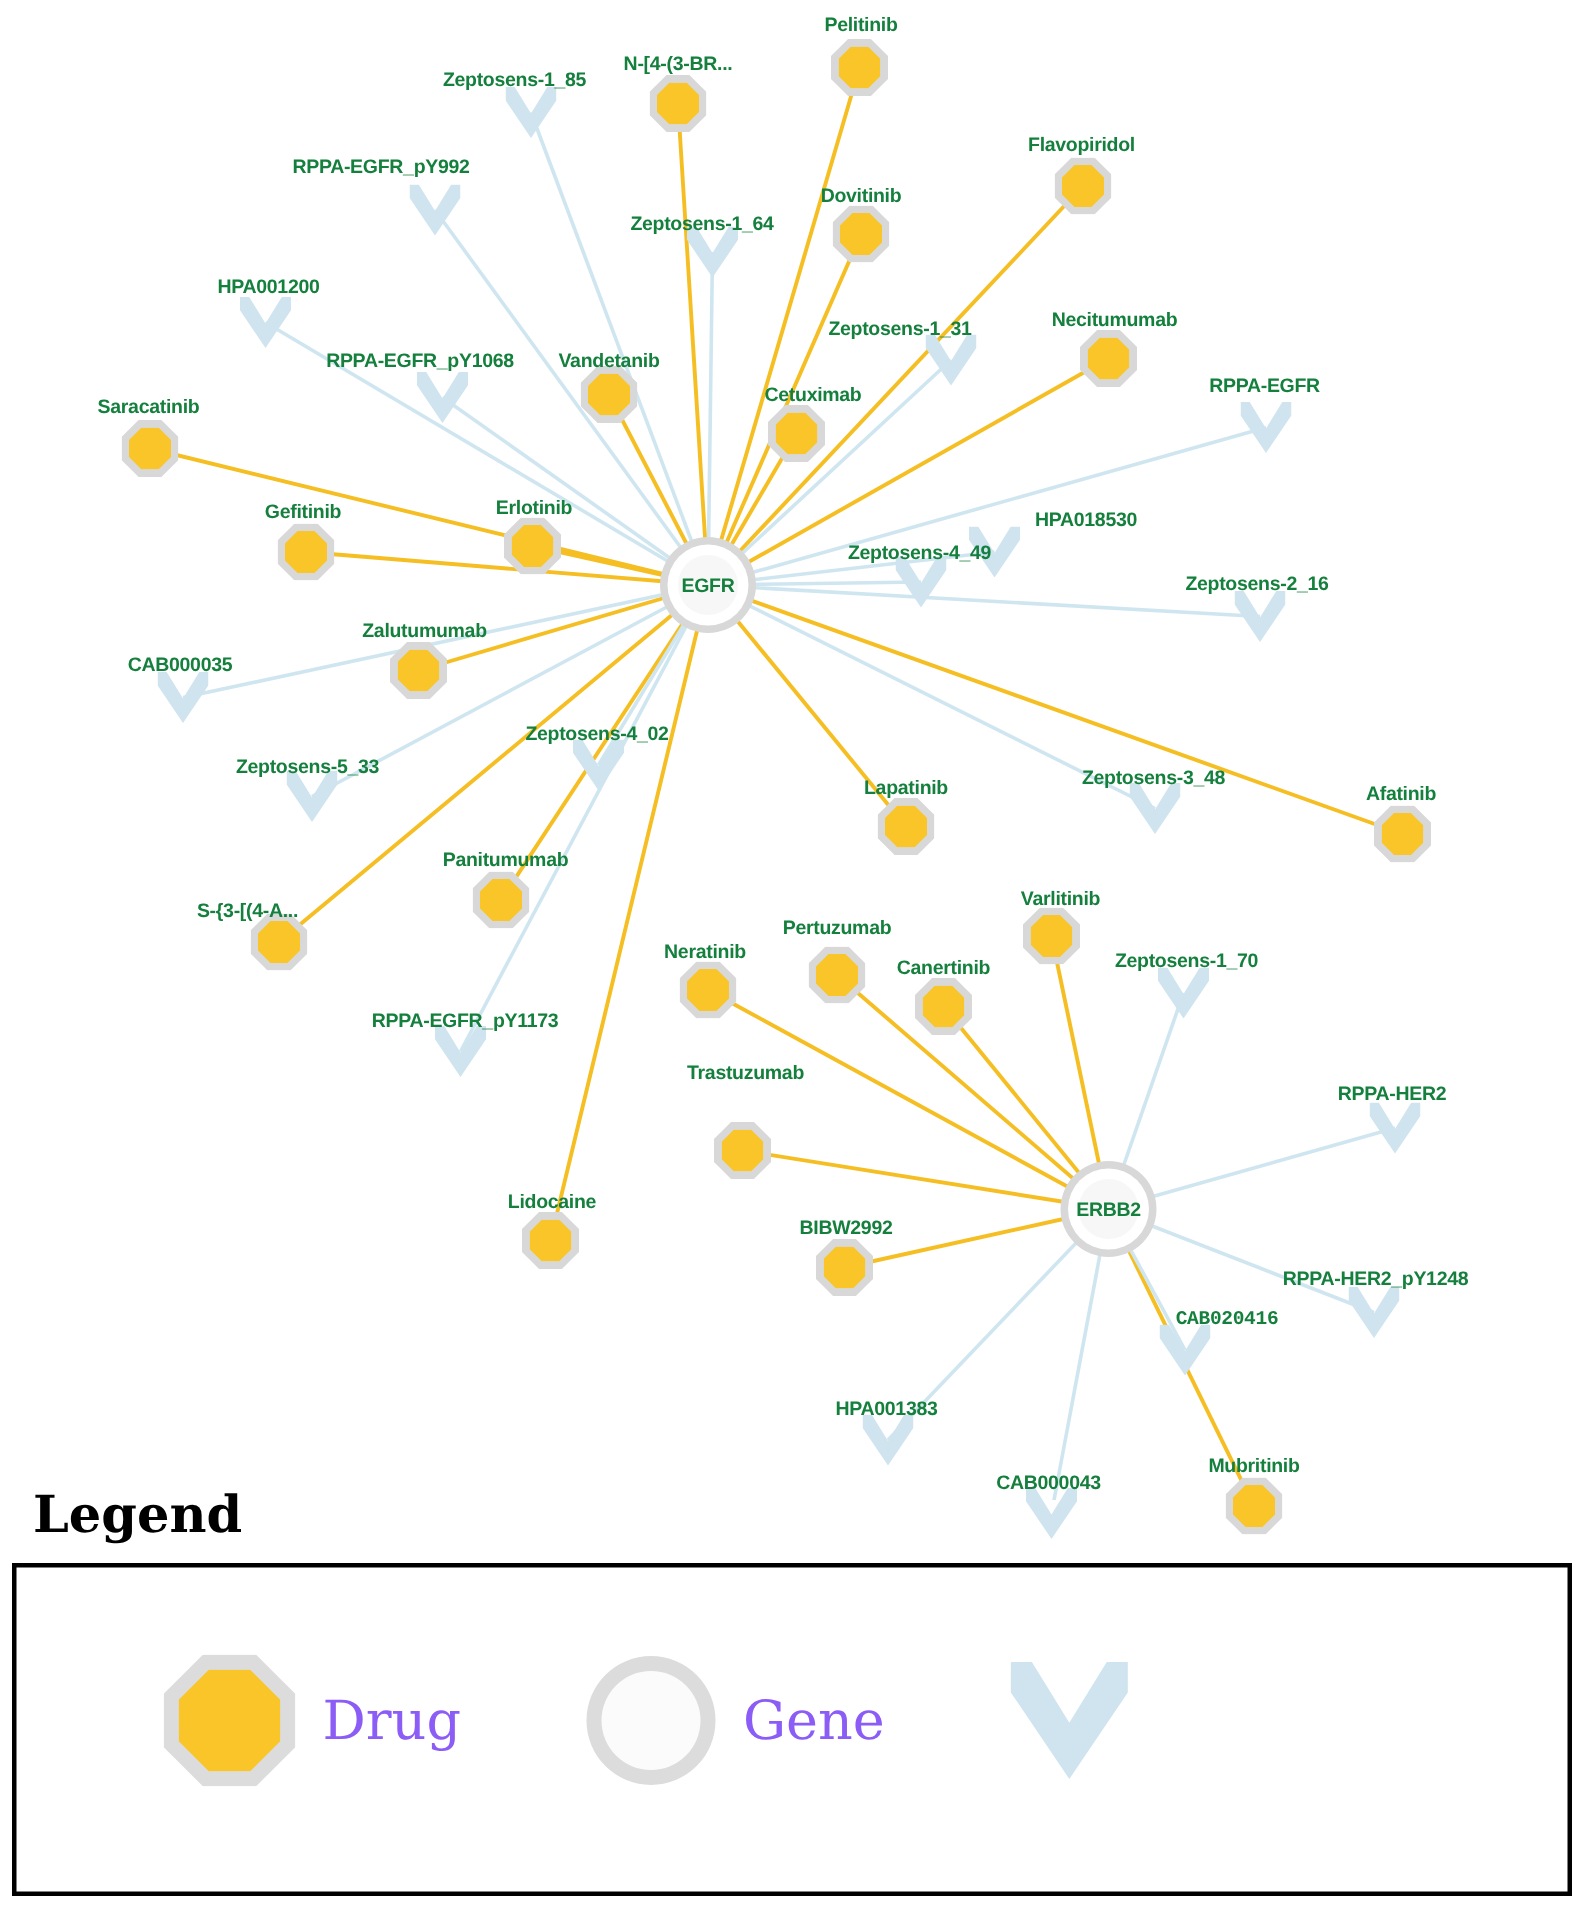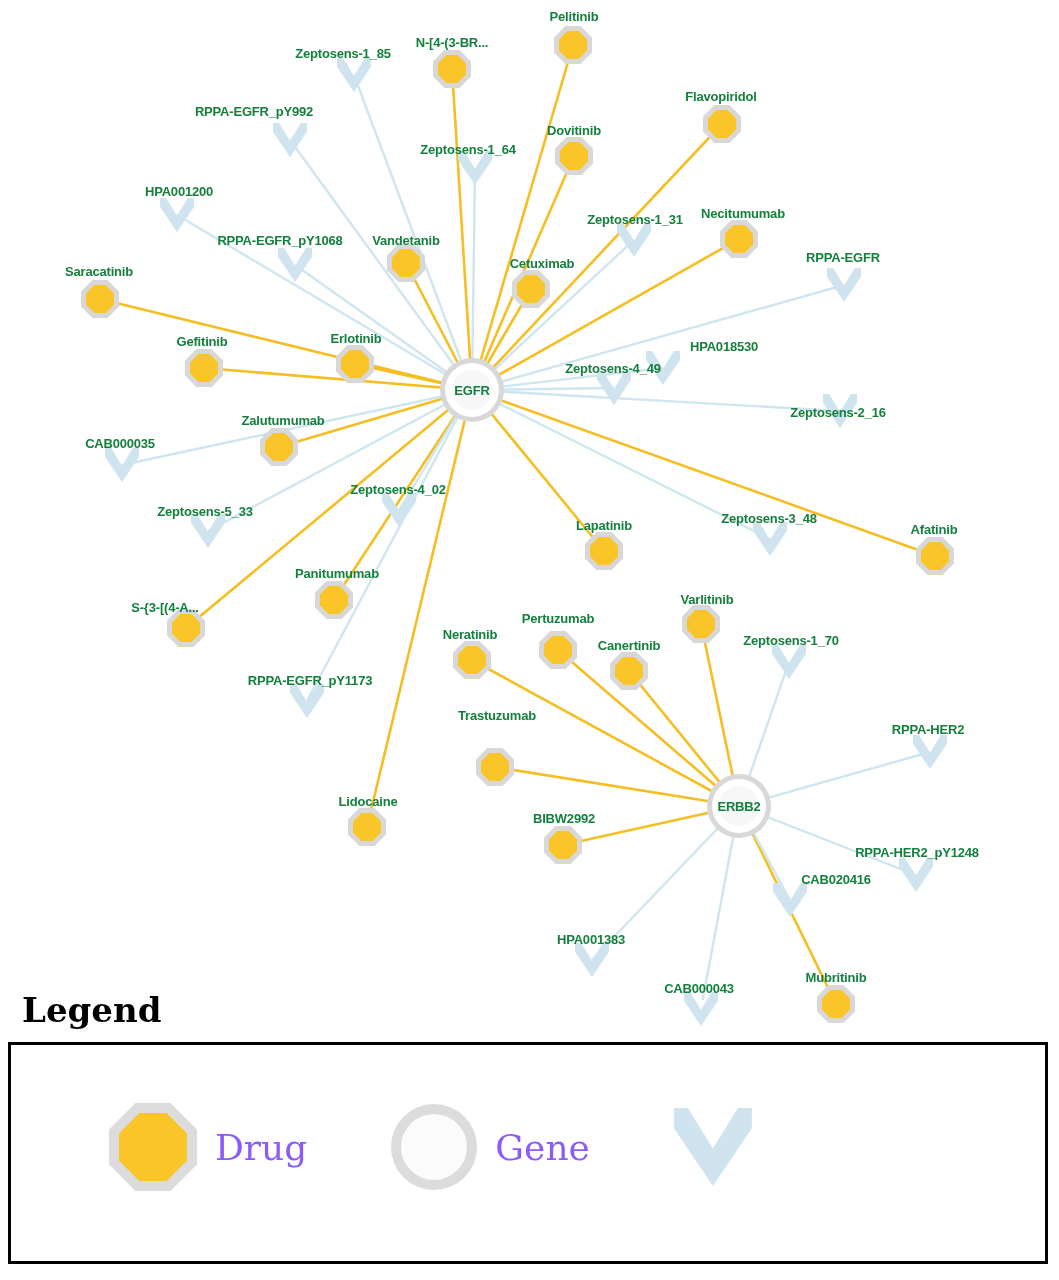--- a/index.html
+++ b/index.html
@@ -390,41 +390,41 @@
         <div class="ab-shape"></div>
       </div>
       <div class="node-label" style="left: 468px; top: 149px;">Zeptosens-1_64</div>
       <div class="node" style="left: 177px; top: 215px;">
         <div class="ab-shape"></div>
       </div>
       <div class="node-label" style="left: 179px; top: 191px;">HPA001200</div>
       <div class="node" style="left: 634px; top: 240px;">
         <div class="ab-shape"></div>
       </div>
-      <div class="node-label" style="left: 635px; top: 219px;">Zeptosens-1_31</div>
+      <div class="node-label" style="left: 600px; top: 219px;">Zeptosens-1_31</div>
       <div class="node" style="left: 295px; top: 265px;">
         <div class="ab-shape"></div>
       </div>
       <div class="node-label" style="left: 280px; top: 240px;">RPPA-EGFR_pY1068</div>
       <div class="node" style="left: 844px; top: 285px;">
         <div class="ab-shape"></div>
       </div>
       <div class="node-label" style="left: 843px; top: 257px;">RPPA-EGFR</div>
       <div class="node" style="left: 663px; top: 368px;">
         <div class="ab-shape"></div>
       </div>
       <div class="node-label" style="left: 724px; top: 346px;">HPA018530</div>
       <div class="node" style="left: 614px; top: 388px;">
         <div class="ab-shape"></div>
       </div>
       <div class="node-label" style="left: 613px; top: 368px;">Zeptosens-4_49</div>
       <div class="node" style="left: 840px; top: 411px;">
         <div class="ab-shape"></div>
       </div>
-      <div class="node-label" style="left: 838px; top: 412px;">Zeptosens-2_16</div>
+      <div class="node-label" style="left: 838px; top: 389px;">Zeptosens-2_16</div>
       <div class="node" style="left: 122px; top: 465px;">
         <div class="ab-shape"></div>
       </div>
       <div class="node-label" style="left: 120px; top: 443px;">CAB000035</div>
       <div class="node" style="left: 399px; top: 510px;">
         <div class="ab-shape"></div>
       </div>
       <div class="node-label" style="left: 398px; top: 489px;">Zeptosens-4_02</div>
       <div class="node" style="left: 208px; top: 531px;">
         <div class="ab-shape"></div>
@@ -446,21 +446,21 @@
         <div class="ab-shape"></div>
       </div>
       <div class="node-label" style="left: 928px; top: 729px;">RPPA-HER2</div>
       <div class="node" style="left: 916px; top: 875px;">
         <div class="ab-shape"></div>
       </div>
       <div class="node-label" style="left: 917px; top: 852px;">RPPA-HER2_pY1248</div>
       <div class="node" style="left: 790px; top: 900px;">
         <div class="ab-shape"></div>
       </div>
-      <div class="node-label" style="left: 836px; top: 879px;">CAB020416</div>
+      <div class="node-label" style="left: 818px; top: 879px; font-family: Liberation Mono, monospace;">CAB020416</div>
       <div class="node" style="left: 592px; top: 960px;">
         <div class="ab-shape"></div>
       </div>
       <div class="node-label" style="left: 591px; top: 939px;">HPA001383</div>
       <div class="node" style="left: 701px; top: 1009px;">
         <div class="ab-shape"></div>
       </div>
       <div class="node-label" style="left: 699px; top: 988px;">CAB000043</div>
       <div class="node" style="left: 472px; top: 390px;">
         <div class="gene-outer">

